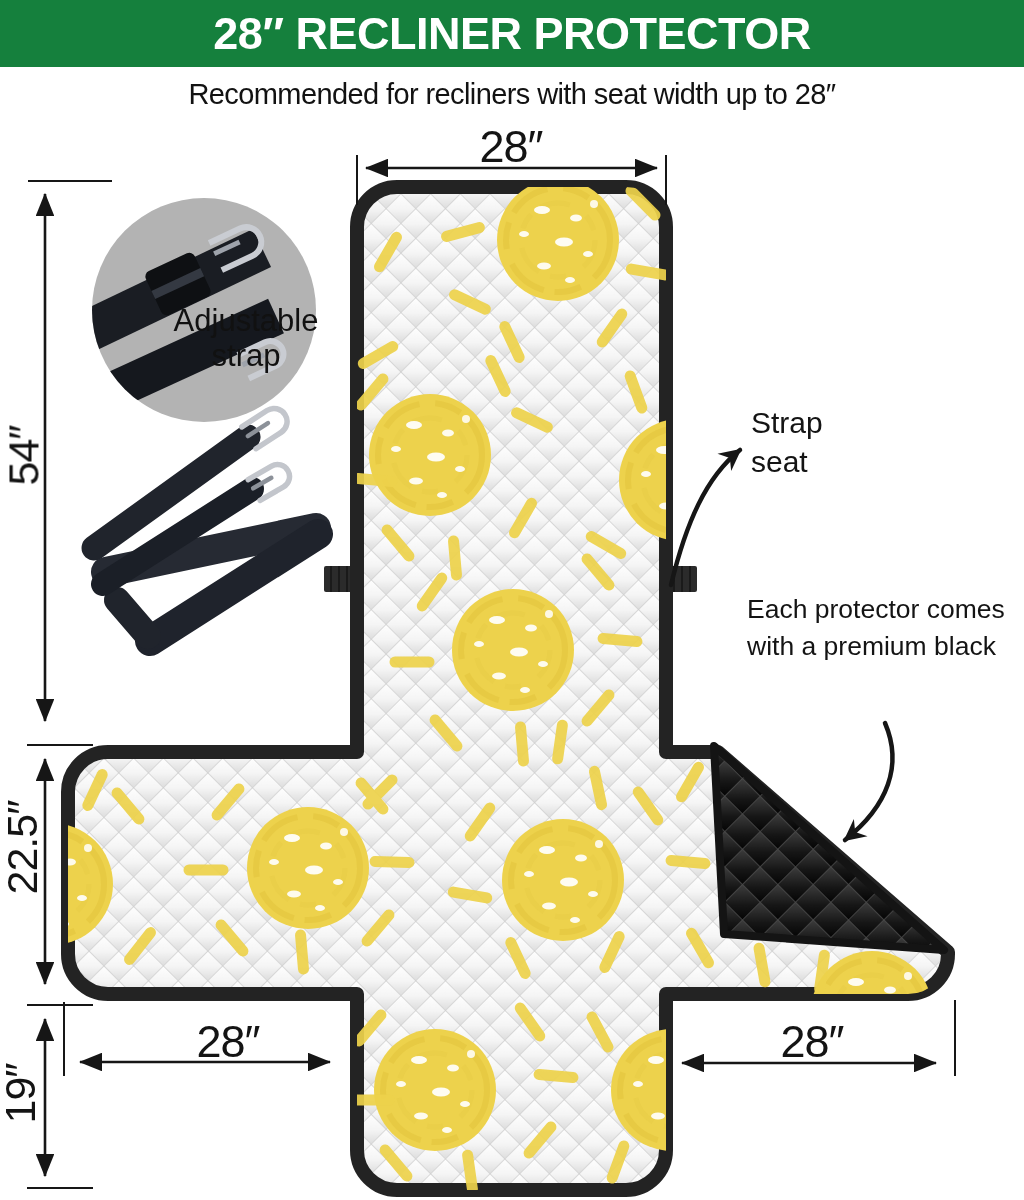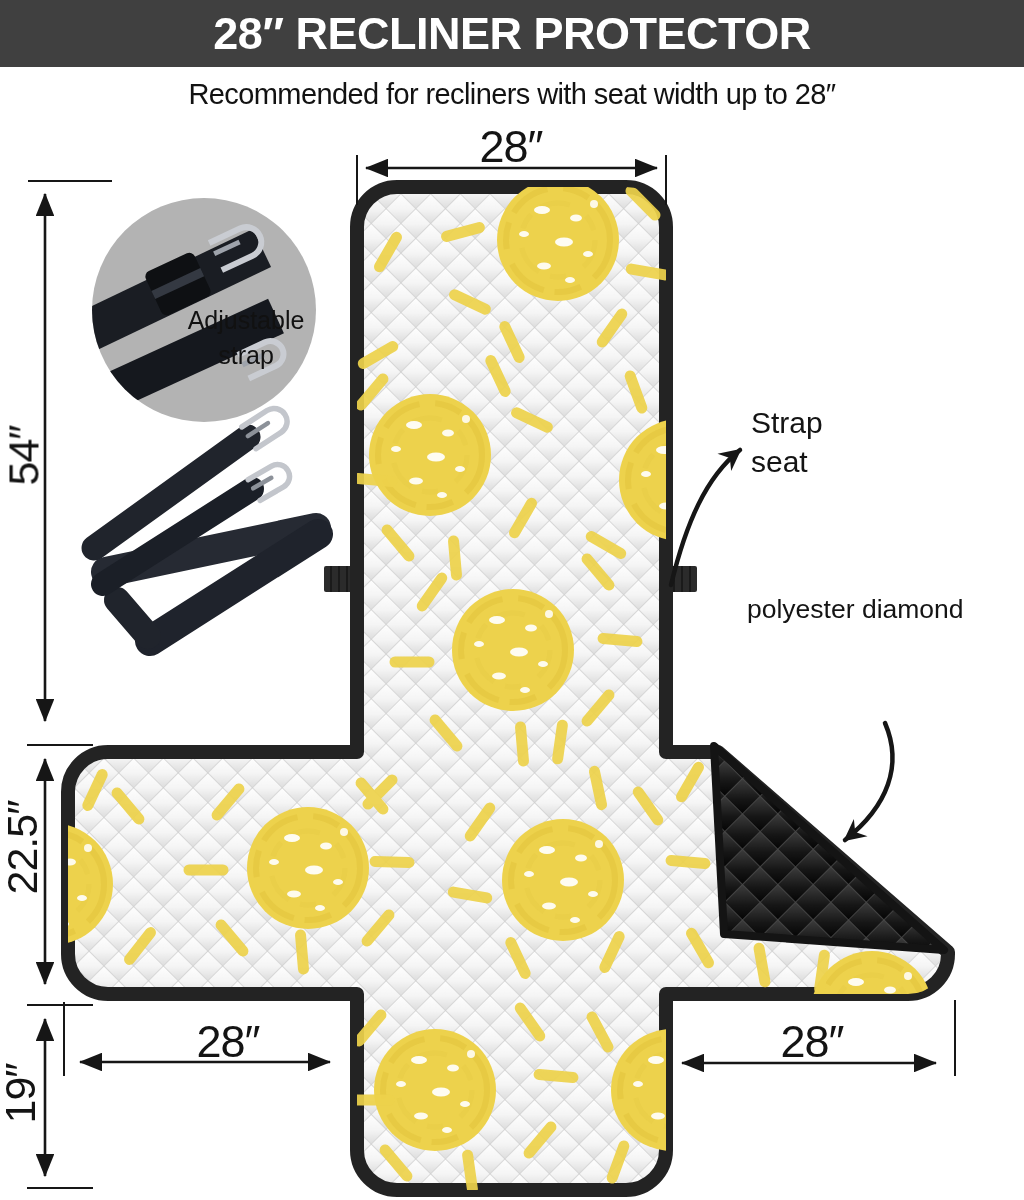--- a/index.html
+++ b/index.html
@@ -1,27 +1,27 @@
 <!DOCTYPE html>
 <html><head>
 <meta charset="utf-8">
 <style>
   html,body{margin:0;padding:0;background:#ffffff;}
   .page{position:relative;width:1024px;height:1200px;background:#ffffff;overflow:hidden;
         font-family:"Liberation Sans","DejaVu Sans",sans-serif;}
-  .header-bar{position:absolute;left:0;top:0;width:1024px;height:67px;background:#404040;}
+  .header-bar{position:absolute;left:0;top:0;width:1024px;height:67px;background:#15803d;}
   .header-bar h1{margin:0;line-height:67px;text-align:center;color:#ffffff;
         font-size:45px;font-weight:800;letter-spacing:-0.5px;}
   .subtitle{position:absolute;left:0;top:78px;width:1024px;text-align:center;
         color:#121212;font-size:29px;font-weight:400;letter-spacing:-0.6px;}
   svg.diagram{position:absolute;left:0;top:0;}
   .lbl{position:absolute;color:#141414;}
   .dim{font-size:45px;font-weight:400;text-align:center;letter-spacing:-1px;}
   .vdim{width:160px;text-align:center;transform:rotate(-90deg);font-size:43px;letter-spacing:-1px;}
-  .adj-label{left:150px;top:303px;width:192px;text-align:center;font-size:25px;line-height:35px;color:#111111;}
+  .adj-label{left:150px;top:303px;width:192px;text-align:center;font-size:31px;line-height:35px;color:#111111;}
   .strap-hook-label{left:751px;top:403px;font-size:30px;line-height:39px;}
   .backing-note{left:747px;top:591px;font-size:26.5px;line-height:37px;}
 </style>
 </head>
 <body>
 
 <div class="page">
 
   <div class="header-bar">
     <h1>28″ RECLINER PROTECTOR</h1>
@@ -239,16 +239,17 @@
 
   <div class="lbl adj-label">
     <div>Adjustable</div>
     <div>strap</div>
   </div>
   <div class="lbl strap-hook-label">
     <div>Strap</div>
     <div>seat</div>
   </div>
   <div class="lbl backing-note">
-    <div>polyester diamond</div>
+    <div>Each protector comes</div>
+    <div>with a premium black</div>
   </div>
 
 </div>
 
 </body></html>

